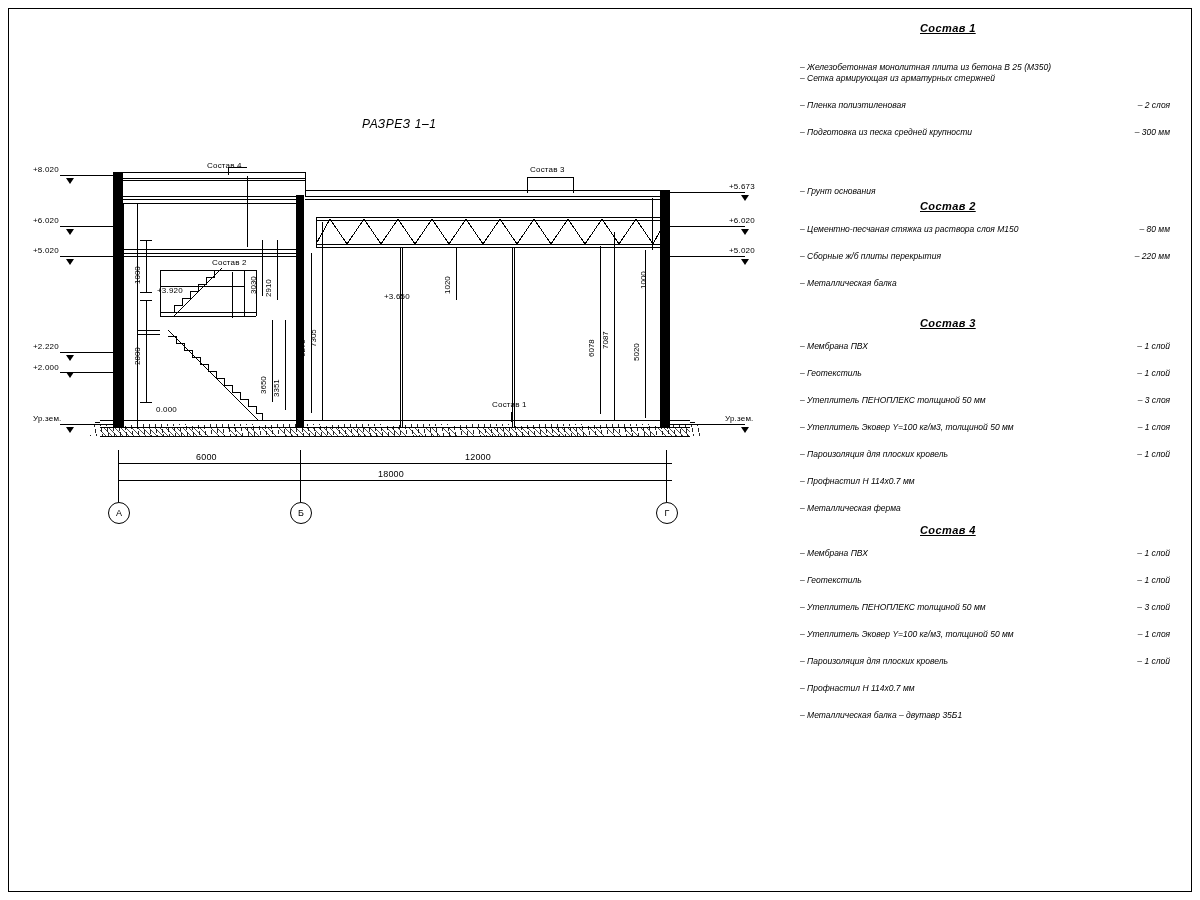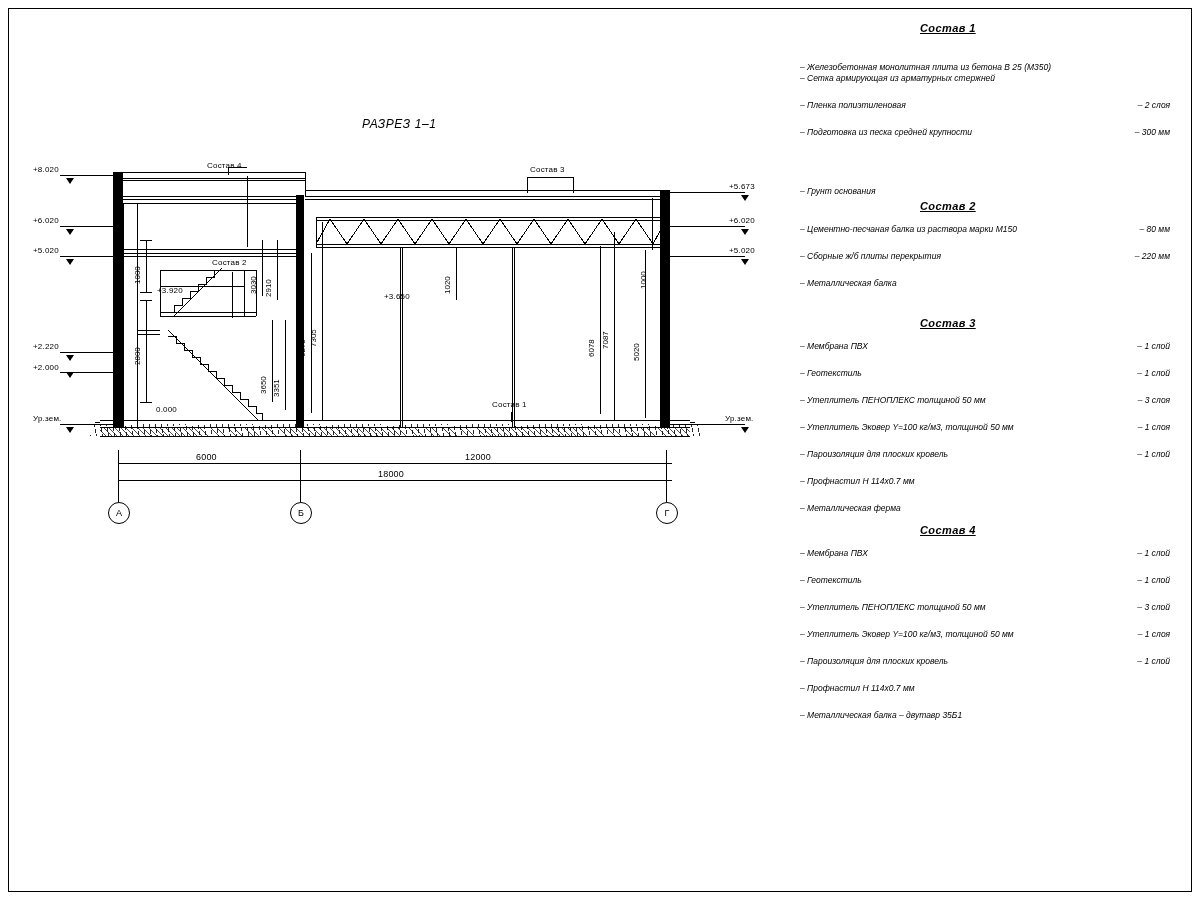--- a/index.html
+++ b/index.html
@@ -343,21 +343,21 @@
     </div>
     <div class="spec-row" style="top:132px;margin-top:32px;">
       <span class="spec-txt">– Грунт основания</span>
       <span class="spec-qty"></span>
     </div>
   </div>
 
   <div class="spec-block" style="left:800px; top:200px; width:370px;">
     <div class="spec-head" style="left:120px; top:0;">Состав 2</div>
     <div class="spec-row" style="top:24px;">
-      <span class="spec-txt">– Цементно-песчаная балка из раствора марки М150</span>
+      <span class="spec-txt">– Цементно-песчаная стяжка из раствора слоя М150</span>
       <span class="spec-qty">– 80 мм</span>
     </div>
     <div class="spec-row" style="top:51px;">
       <span class="spec-txt">– Сборные ж/б плиты перекрытия</span>
       <span class="spec-qty">– 220 мм</span>
     </div>
     <div class="spec-row" style="top:78px;">
       <span class="spec-txt">– Металлическая балка</span>
       <span class="spec-qty"></span>
     </div>

